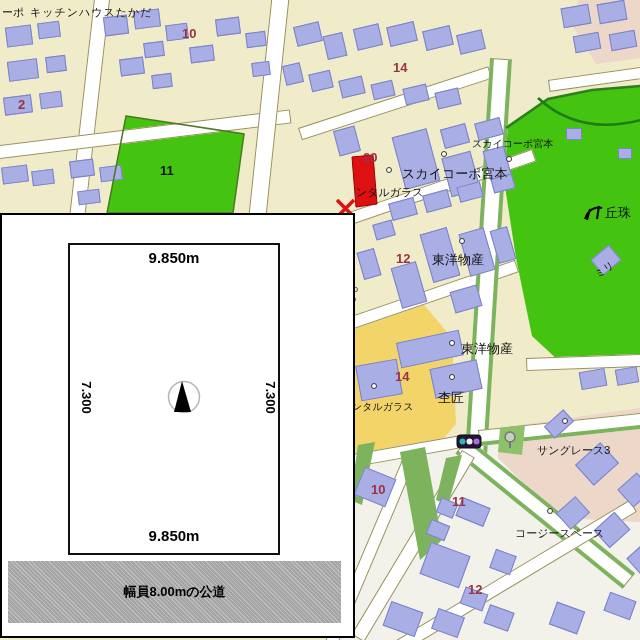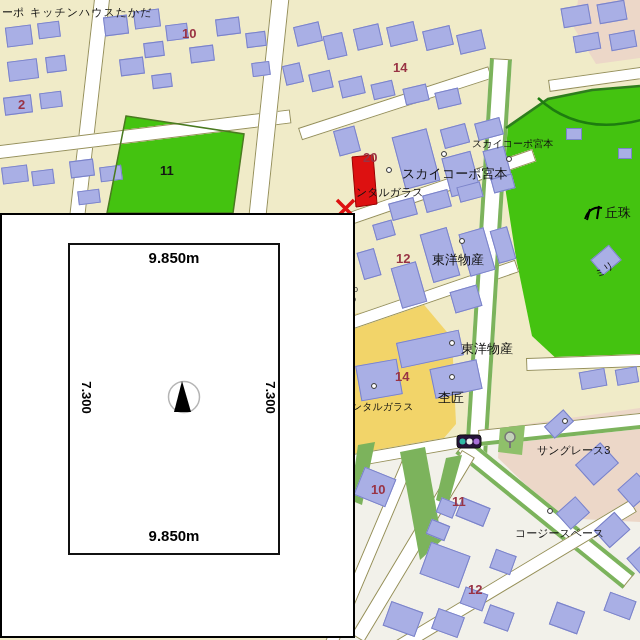--- a/index.html
+++ b/index.html
@@ -122,20 +122,23 @@
   <div class="inset">
     <div class="plot-rect"></div>
     <div class="dim dim-top">9.850m</div>
     <div class="dim dim-bottom">9.850m</div>
     <div class="dim vdim dim-left">7.300</div>
     <div class="dim vdim dim-right">7.300</div>
     <svg class="compass" width="40" height="40">
       <circle cx="20" cy="20" r="15.5" fill="none" stroke="#b5b5b5" stroke-width="1.5"></circle>
       <polygon points="18,4 10,35 27,35" fill="#000"></polygon>
     </svg>
+    <div class="roadbar">
+      <span>幅員8.00mの公道</span>
+    </div>
   </div>
 <div class="bld" style="left: 6px; top: 26px; width: 26px; height: 20px; transform: rotate(-7deg);"></div>
     <div class="bld" style="left: 38px; top: 22px; width: 22px; height: 16px; transform: rotate(-7deg);"></div>
     <div class="bld" style="left: 8px; top: 60px; width: 30px; height: 20px; transform: rotate(-7deg);"></div>
     <div class="bld" style="left: 46px; top: 56px; width: 20px; height: 16px; transform: rotate(-7deg);"></div>
     <div class="bld" style="left: 4px; top: 96px; width: 28px; height: 18px; transform: rotate(-7deg);"></div>
     <div class="bld" style="left: 40px; top: 92px; width: 22px; height: 16px; transform: rotate(-7deg);"></div>
     <div class="bld" style="left: 2px; top: 166px; width: 26px; height: 17px; transform: rotate(-7deg);"></div>
     <div class="bld" style="left: 32px; top: 170px; width: 22px; height: 15px; transform: rotate(-7deg);"></div>
     <div class="bld" style="left: 70px; top: 160px; width: 24px; height: 17px; transform: rotate(-7deg);"></div>

